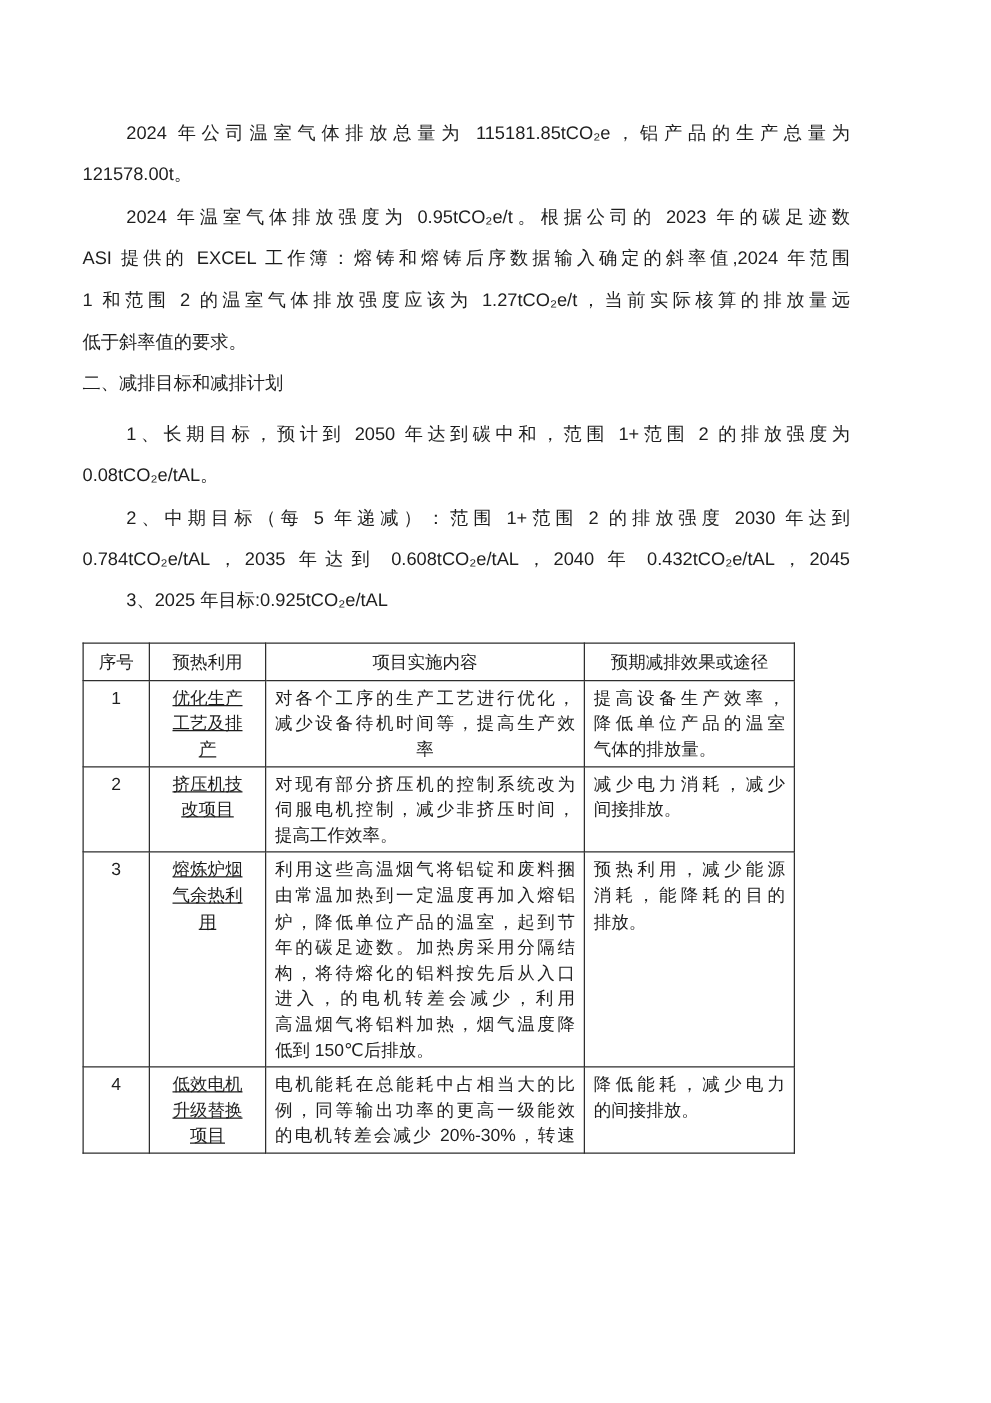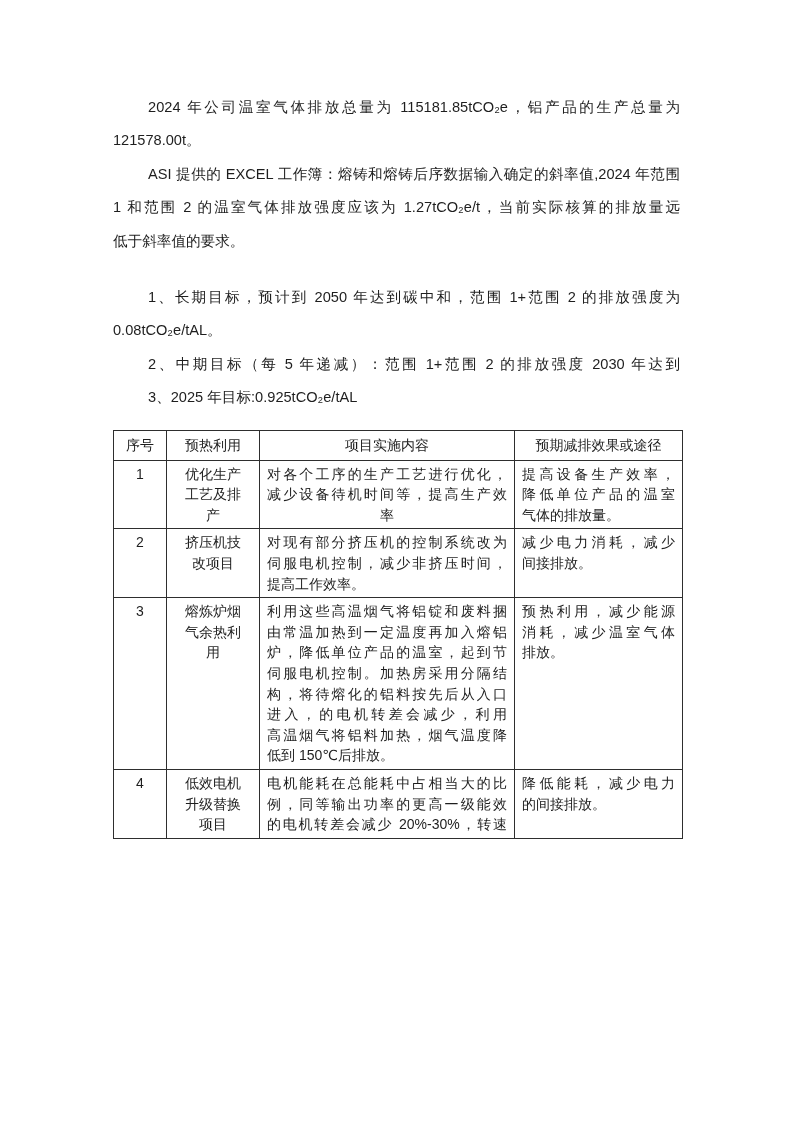--- a/index.html
+++ b/index.html
@@ -11,78 +11,81 @@
   html, body {
     width: 793px; height: 1122px;
     background: var(--background);
     overflow: hidden;
   }
   body {
     font-family: "Liberation Sans", "DejaVu Sans", sans-serif;
     color: var(--text);
   }
   .page { width: 793px; height: 1122px; position: relative; }
-  .content { padding: 91px 113px 0 113px; }
+  .content { padding: 91px 113px 0 66px; }
 
   
   .para { font-size: 14.6px; line-height: 33.4px; }
   .jline { text-align: justify; text-align-last: justify; white-space: nowrap; }
   .jline.last { text-align-last: left; }
   .indent .jline:first-child { text-indent: 2.4em; }
   .heading { font-size: 14.6px; line-height: 33.4px; white-space: nowrap; }
-  .gap-before { margin-top: 23px; }
+  .gap-before { margin-top: 7px; }
 
   
   table.plan {
     margin-top: 15px;
     border-collapse: collapse;
     table-layout: fixed;
     width: 569px;
     font-size: 14px;
   }
   table.plan th, table.plan td {
     border: 1.6px solid var(--border);
     padding: 3px 7px;
     vertical-align: top;
     font-weight: normal;
   }
   table.plan th { line-height: 23px; padding: 3px 2px; }
   table.plan td { line-height: 20.6px; }
   td.no-cell { text-align: center; }
   td.name-cell { vertical-align: middle; padding: 3px 4px; }
-  .name-cell .jline, .name-cell .jline.last { text-align: center; text-align-last: center; }
+  .name-cell .jline, .name-cell .jline.last { text-align: center; text-align-last: center; text-decoration: underline; }
   td.effect-cell { padding: 3px 6px; }
   .center-last .jline.last { text-align-last: center; }
   .justify-last .jline.last { text-align-last: justify; }
 </style>
 </head>
 <body>
 
 <div class="page">
   <div class="content">
 
     <div class="para indent">
         <div class="jline">2024 年公司温室气体排放总量为 115181.85tCO₂e，铝产品的生产总量为</div>
         <div class="jline last">121578.00t。</div>
       </div>
 
     <div class="para indent">
+        <div class="jline">2024 年温室气体排放强度为 0.95tCO₂e/t。根据公司的 2023 年的碳足迹数</div>
         <div class="jline">ASI 提供的 EXCEL 工作簿：熔铸和熔铸后序数据输入确定的斜率值,2024 年范围</div>
         <div class="jline">1 和范围 2 的温室气体排放强度应该为 1.27tCO₂e/t，当前实际核算的排放量远</div>
         <div class="jline last">低于斜率值的要求。</div>
       </div>
 
+    <div class="heading">二、减排目标和减排计划</div>
 
     <div class="para indent gap-before">
         <div class="jline">1、长期目标，预计到 2050 年达到碳中和，范围 1+范围 2 的排放强度为</div>
         <div class="jline last">0.08tCO₂e/tAL。</div>
       </div>
 
     <div class="para indent">
         <div class="jline">2、中期目标（每 5 年递减）：范围 1+范围 2 的排放强度 2030 年达到</div>
+        <div class="jline">0.784tCO₂e/tAL，2035 年达到 0.608tCO₂e/tAL，2040 年 0.432tCO₂e/tAL，2045</div>
       </div>
 
     <div class="para indent">
         <div class="jline last">3、2025 年目标:0.925tCO₂e/tAL</div>
       </div>
 
 
     <table class="plan">
       <colgroup>
         <col style="width:53px">
@@ -137,29 +140,29 @@
           <td class="no-cell">3</td>
           <td class="name-cell">
               <div class="jline">熔炼炉烟</div>
               <div class="jline">气余热利</div>
               <div class="jline last">用</div>
             </td>
           <td class="content-cell">
               <div class="jline">利用这些高温烟气将铝锭和废料捆</div>
               <div class="jline">由常温加热到一定温度再加入熔铝</div>
               <div class="jline">炉，降低单位产品的温室，起到节</div>
-              <div class="jline">伺服电机控制。加热房采用分隔结</div>
+              <div class="jline">年的碳足迹数。加热房采用分隔结</div>
               <div class="jline">构，将待熔化的铝料按先后从入口</div>
               <div class="jline">进入，的电机转差会减少，利用</div>
               <div class="jline">高温烟气将铝料加热，烟气温度降</div>
               <div class="jline last">低到 150℃后排放。</div>
             </td>
           <td class="effect-cell">
               <div class="jline">预热利用，减少能源</div>
-              <div class="jline">消耗，减少温室气体</div>
+              <div class="jline">消耗，能降耗的目的</div>
               <div class="jline last">排放。</div>
             </td>
         </tr>
         <tr>
           <td class="no-cell">4</td>
           <td class="name-cell">
               <div class="jline">低效电机</div>
               <div class="jline">升级替换</div>
               <div class="jline last">项目</div>
             </td>

